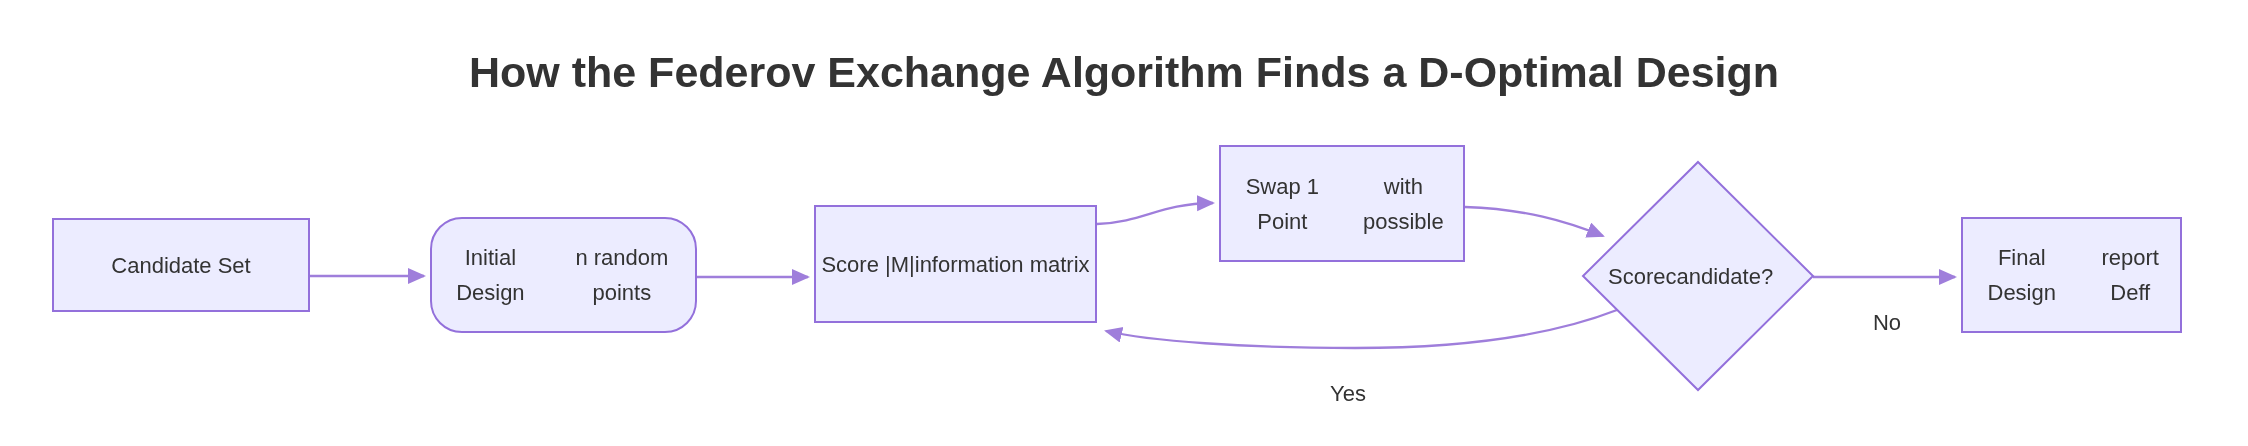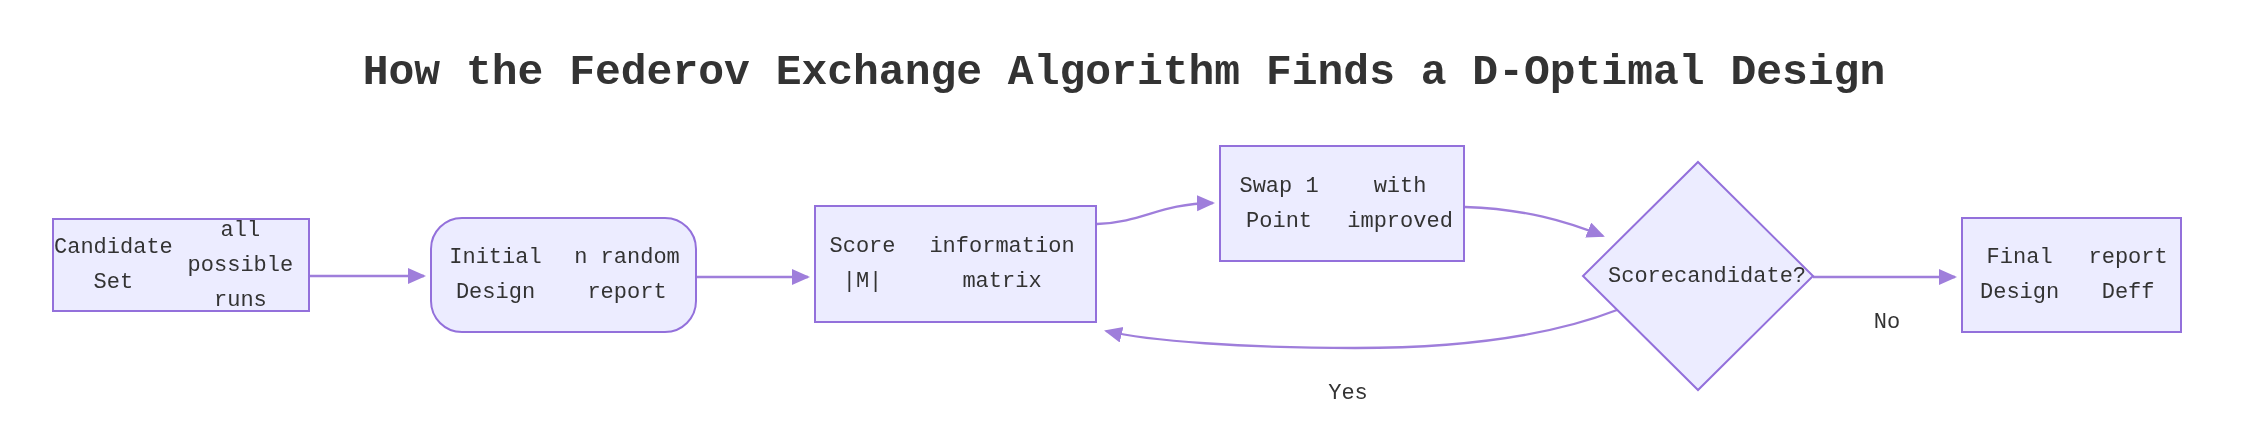--- a/index.html
+++ b/index.html
@@ -3,21 +3,20 @@
 <meta charset="utf-8">
 <style>
   html, body { margin: 0; padding: 0; background: #ffffff; }
   body { font-family: "Liberation Sans", sans-serif; }
   .canvas {
     position: relative;
     width: 2248px;
     height: 446px;
     background: #ffffff;
     overflow: hidden;
-    font-family: Liberation Mono, monospace;
   }
   .diagram-title {
     position: absolute;
     top: 48px;
     left: 0;
     width: 100%;
     text-align: center;
     font-size: 43px;
     font-weight: 600;
     color: #333333;
@@ -90,36 +89,35 @@
 
     <path d="M 1617 310 C 1545 338, 1455 348, 1355 348 C 1245 348, 1148 341, 1106 331" stroke="#9F7EDB" stroke-width="2.3" fill="none" marker-end="url(#arrow)"></path>
 
     <path d="M 1813 277 L 1955 277" stroke="#9F7EDB" stroke-width="2.3" fill="none" marker-end="url(#arrow)"></path>
 
     <polygon points="1698,162 1813,276 1698,390 1583,276" fill="#ECECFF" stroke="#9370DB" stroke-width="2"></polygon>
   </svg>
 
   <div class="node" style="left:52px; top:218px; width:258px; height:94px;">
     <span>Candidate Set</span>
-    <span>all possible runs</span>
   </div>
 
   <div class="node" style="left:430px; top:217px; width:267px; height:116px;border-radius:32px;">
     <span>Initial Design</span>
-    <span>n random report</span>
+    <span>n random points</span>
   </div>
 
   <div class="node" style="left:814px; top:205px; width:283px; height:118px;">
     <span>Score |M|</span>
     <span>information matrix</span>
   </div>
 
   <div class="node" style="left:1219px; top:145px; width:246px; height:117px;">
     <span>Swap 1 Point</span>
-    <span>with improved</span>
+    <span>with possible</span>
   </div>
 
   <div class="diamond-label" style="left:1608px; top:239px; width:180px; height:74px;">
     <span>Score</span>
     <span>candidate?</span>
   </div>
 
   <div class="node" style="left:1961px; top:217px; width:221px; height:116px;">
     <span>Final Design</span>
     <span>report Deff</span>

